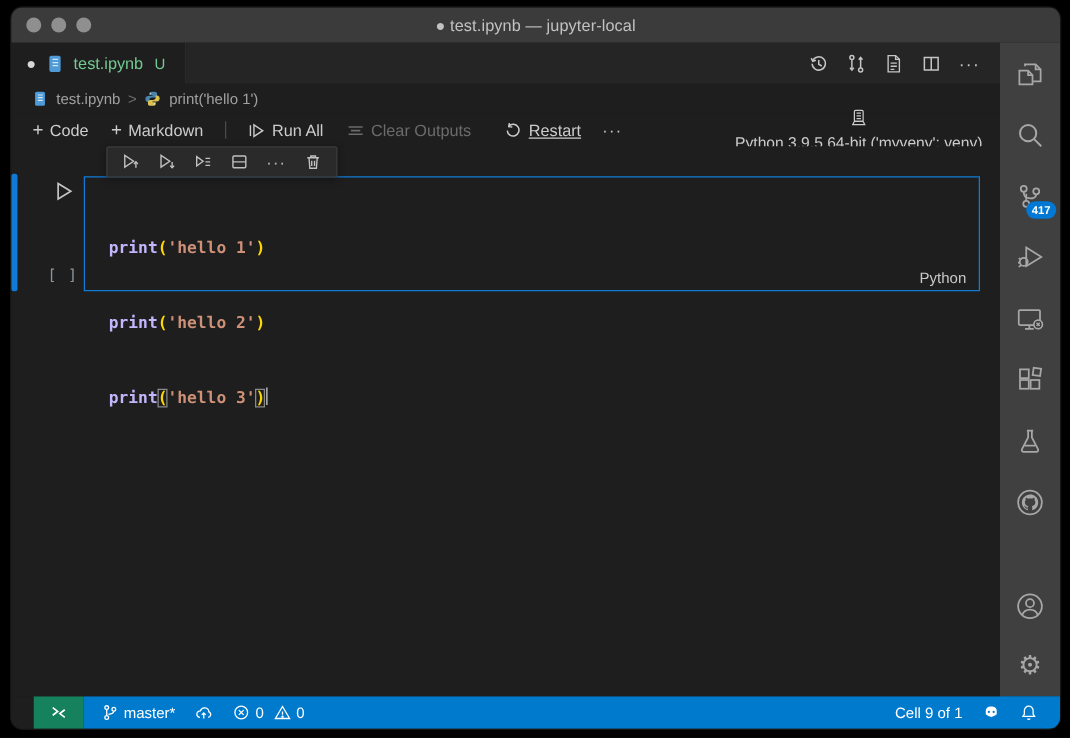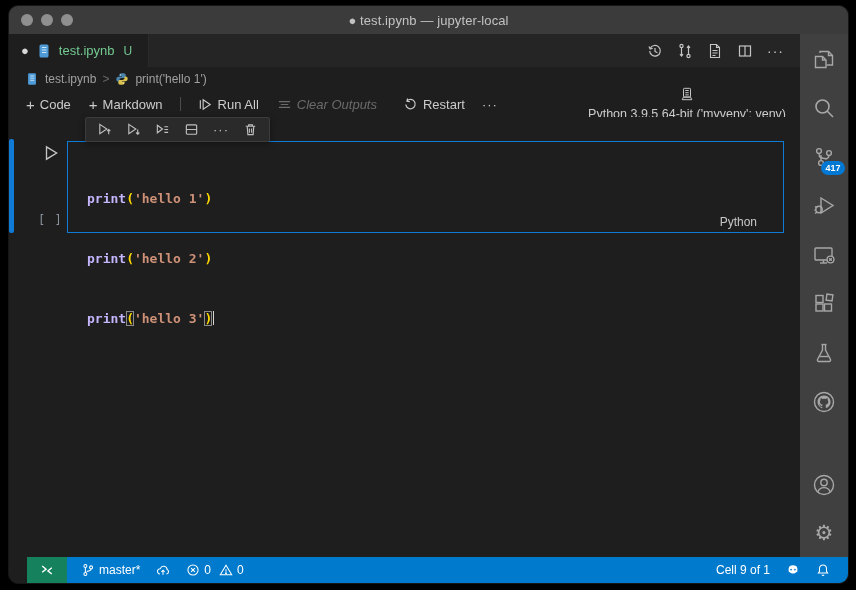--- a/index.html
+++ b/index.html
@@ -36,21 +36,21 @@
   
   .breadcrumb { height:24px; display:flex; align-items:center; gap:6px; padding-left:16px;
     font-size:12px; color:#a0a0a0; background:#1e1e1e; }
   .crumb-sep { color:#6a6a6a; font-size:12px; }
 
   
   .nb-toolbar { height:26px; display:flex; align-items:center; padding:0 14px 0 10px;
     font-size:13px; color:#cccccc; gap:4px; background:#1e1e1e; }
   .tb-btn { display:flex; align-items:center; gap:5px; padding:2px 7px; border-radius:4px; cursor:pointer; }
   .tb-btn .plus { font-size:15px; font-weight:400; color:#cccccc; line-height:1; }
-  .tb-btn.disabled { color:#6b6b6b;font-style:italic; }
+  .tb-btn.disabled { color:#6b6b6b; }
   .tb-sep { width:1px; height:14px; background:#4a4a4a; margin:0 6px; }
   .tb-more { padding:2px 6px; letter-spacing:1px; color:#cccccc; cursor:pointer; }
   .kernel { margin-left:auto; display:flex; align-items:center; gap:6px; font-size:12.5px; color:#cccccc; cursor:pointer;flex-direction:column; }
   .ico { display:block; }
 
   
   .nb-body { flex:1; position:relative; background:#1e1e1e; }
   .focus-bar { position:absolute; left:0; top:22px; width:5px; height:94px;
     background:#0f7bd6; border-radius:2px; }
   .cell-toolbar { position:absolute; left:76px; top:0; height:25px; z-index:3;
@@ -64,21 +64,21 @@
   .cell { position:absolute; left:58px; top:24px; right:16px; height:92px;
     border:1px solid #0f7bd6; background:#1e1e1e; }
   .code { padding:7px 0 0 19px; font-family:"DejaVu Sans Mono", monospace;
     font-size:13px; font-weight:700; line-height:20px; white-space:pre; }
   .tok-fn { color:#c4b5fd; }
   .tok-paren { color:#ffd700; }
   .tok-str { color:#ce9178; }
   .bracket-match { outline:1px solid #8a8a8a; outline-offset:-1px; }
   .cursor { display:inline-block; width:1.5px; height:14px; background:#d4d4d4;
     vertical-align:-2px; margin-left:0.5px; }
-  .lang-label { position:absolute; right:26px; bottom:3px; font-size:12px; color:#c8c8c8; cursor:pointer; }
+  .lang-label { position:absolute; right:10px; bottom:3px; font-size:12px; color:#c8c8c8; cursor:pointer; }
 
   
   .activitybar { flex:0 0 48px; background:#404040; display:flex; flex-direction:column;
     align-items:center; padding:12px 0 10px; gap:23px; }
   .act-item { position:relative; width:26px; height:26px; color:#a7a7a7; cursor:pointer; }
   .act-item .ico { width:24px; height:24px; margin:1px; }
   .act-spacer { flex:1; }
   .scm-badge { position:absolute; right:-8px; bottom:-5px; background:#0078d4; color:#fff;
     font-size:9px; font-weight:700; padding:1.5px 4.5px; border-radius:9px; line-height:1.2; }
   .gear-glyph { font-size:21px; line-height:24px; text-align:center; display:block; }
@@ -188,21 +188,21 @@
             <span>Run All</span>
           </div>
           <div class="tb-btn disabled">
             <svg class="ico" viewBox="0 0 16 16" width="15" height="15" stroke="#6b6b6b" stroke-width="1.3">
               <line x1="2" y1="5" x2="14" y2="5"></line>
                 <line x1="4" y1="8" x2="12" y2="8"></line>
                 <line x1="2" y1="11" x2="14" y2="11"></line>
             </svg>
             <span>Clear Outputs</span>
           </div>
-          <div class="tb-btn" style="margin-left:8px;">
+          <div class="tb-btn" style="margin-left:8px;text-decoration:underline;">
             <svg class="ico" viewBox="0 0 16 16" width="15" height="15" fill="none" stroke="currentColor" stroke-width="1.3">
               <path d="M4.3 4.2 A5 5 0 1 1 3 8"></path>
                 <path d="M4.8 1.6 L4.3 4.6 L7.3 5" fill="none"></path>
             </svg>
             <span>Restart</span>
           </div>
           <span class="tb-more">···</span>
           <div class="kernel">
             <svg class="ico" viewBox="0 0 16 16" width="14" height="14" fill="none" stroke="currentColor" stroke-width="1.1">
               <rect x="4" y="1.5" width="8" height="10" rx="1"></rect>

